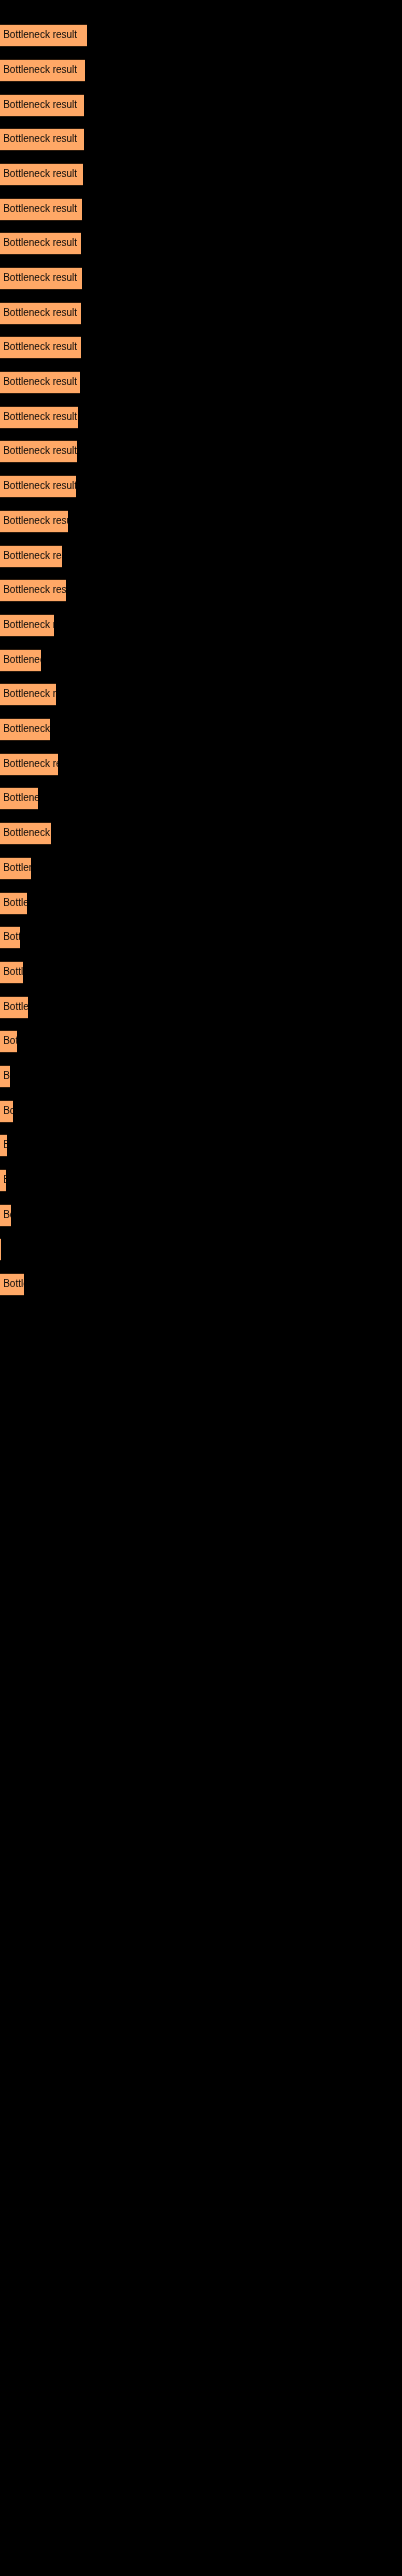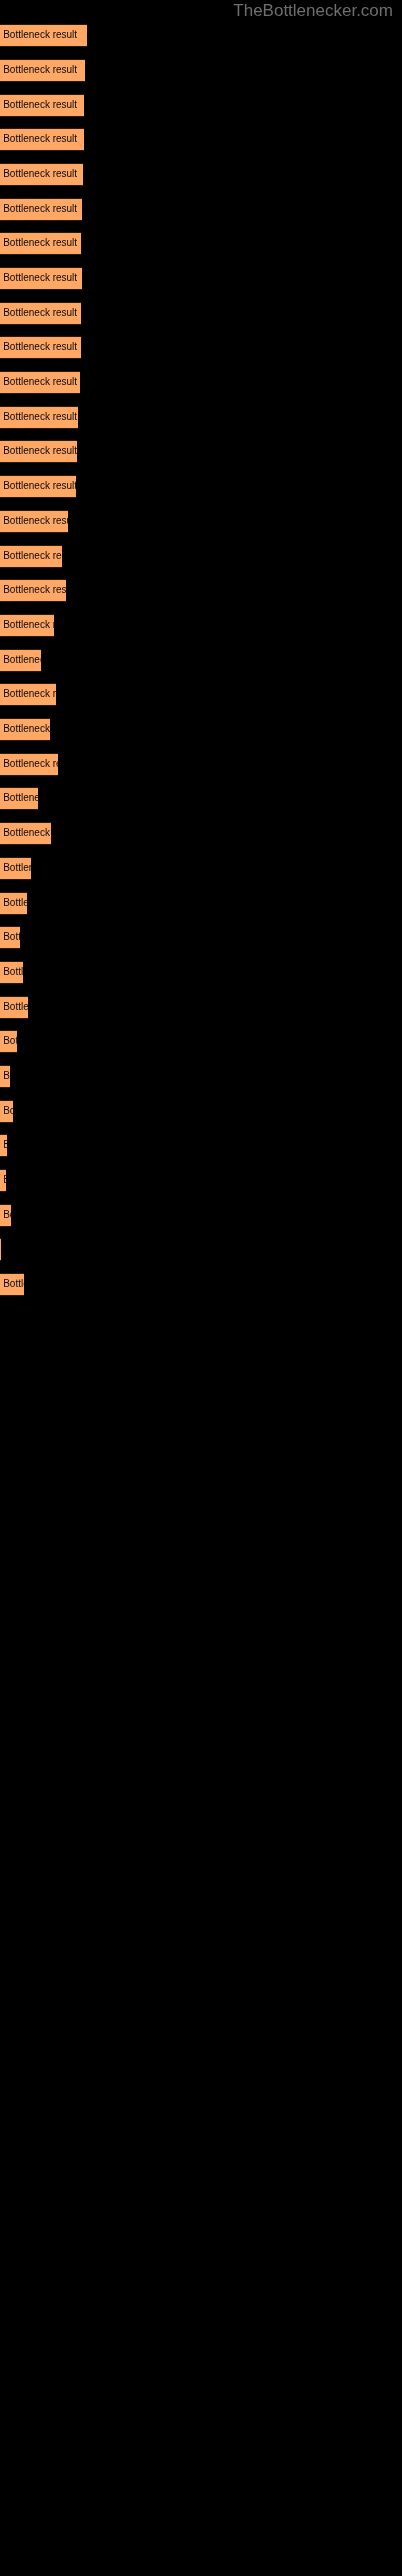--- a/index.html
+++ b/index.html
@@ -73,21 +73,20 @@
     top: 0;
     height: 22.5px;
     overflow: hidden;
   }
 </style>
 </head>
 <body>
 
 <div id="chart-root">
 
-  <div id="watermark">TheBottlenecker.com</div>
 
   <div id="bars">
       <div class="bar-row" style="top: 24px; width: 87px;">
         <div class="bar-rect" style="width: 87px;"></div>
         <div class="bar-clip" style="width: 87px;">
           <div class="bar-label">Bottleneck result</div>
         </div>
       </div>
       <div class="bar-row" style="top: 59px; width: 85px;">
         <div class="bar-rect" style="width: 85px;"></div>

